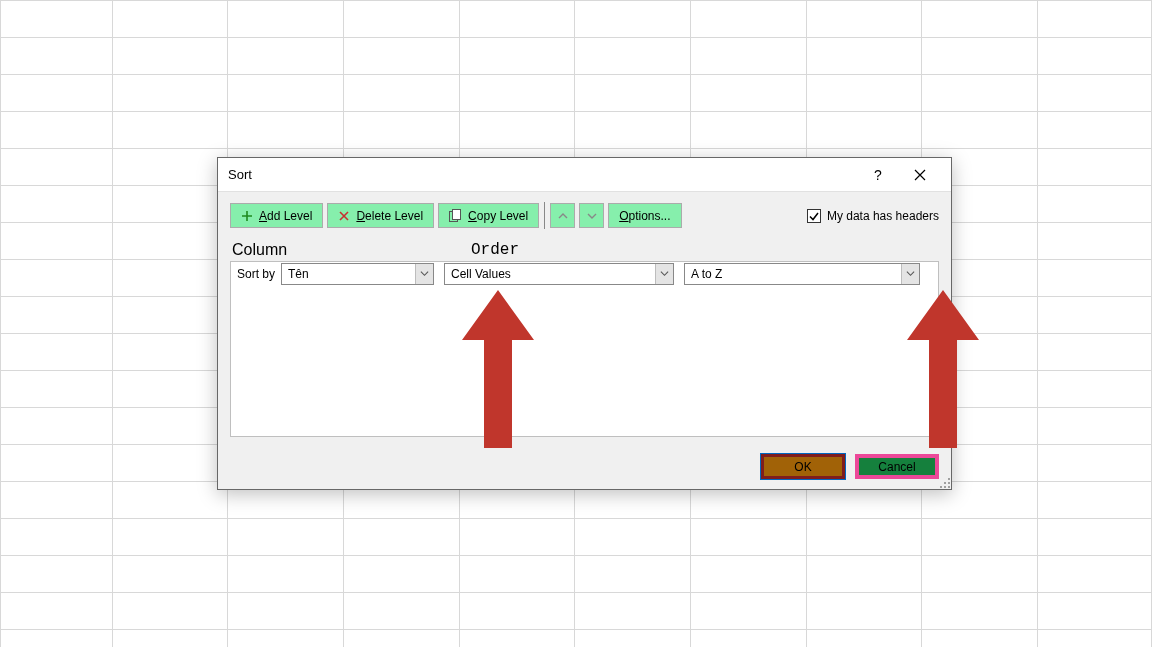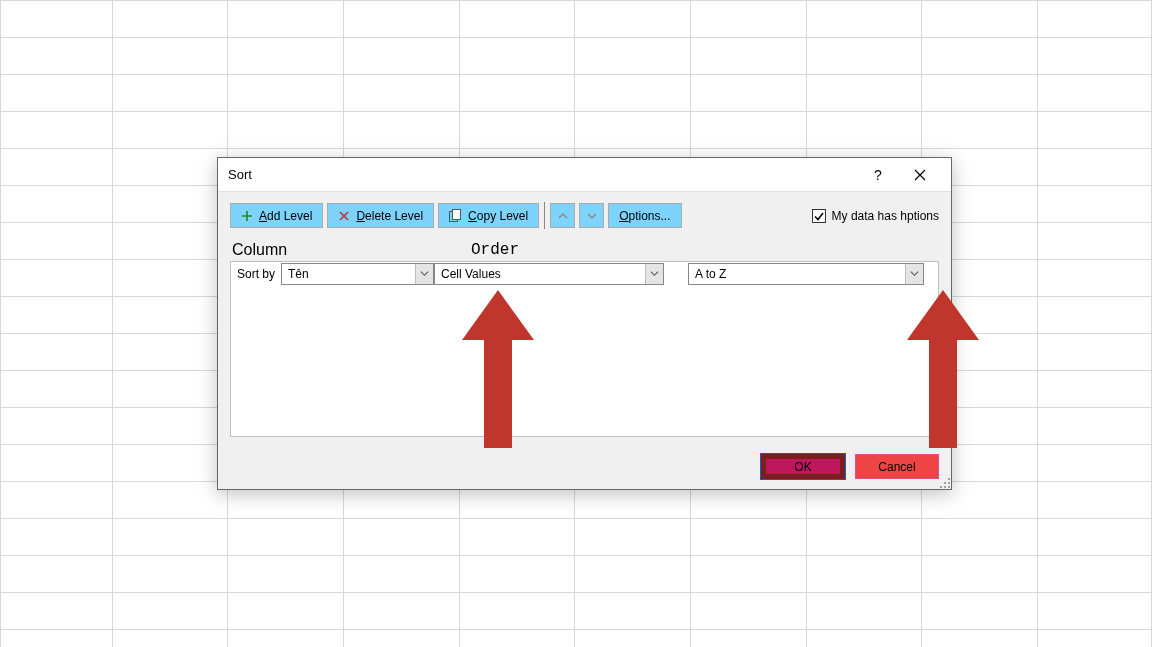--- a/index.html
+++ b/index.html
@@ -71,21 +71,21 @@
     padding: 10px 12px 4px 12px;
     border-bottom: 0;
   }
   .tbtn {
     display: inline-flex;
     align-items: center;
     gap: 6px;
     height: 25px;
     padding: 0 10px;
     border: 1px solid #ababab;
-    background: #7dd3fc;
+    background: #86efac;
     cursor: default;
     font-size: 12px;
     color: #000;
   }
   .tbtn.small { width: 25px; padding: 0; justify-content: center; }
   .tbtn .u { text-decoration: underline; }
   .tseparator {
     width: 1px; height: 27px;
     background: #888;
     margin: 0 1px;
@@ -142,41 +142,41 @@
     height: 22px;
     font-size: 12px;
   }
   .combo .val { flex: 1; padding: 0 6px; }
   .combo .dd {
     width: 18px; height: 100%;
     display: flex; align-items: center; justify-content: center;
     background: #e4e4e4;
     border-left: 1px solid #bdbdbd;
   }
-  .c-sortby { width: 153px; }
-  .c-sorton { width: 230px; margin-right: 24px;}
+  .c-sortby { width: 153px; margin-right: 10px;}
+  .c-sorton { width: 230px; margin-right: 10px;}
   .c-order  { width: 236px; }
 
   
   .footer {
     position: absolute;
     right: 12px; bottom: 10px;
     display: flex; gap: 10px;
   }
   .btn {
     width: 84px; height: 25px;
     display: inline-flex; align-items: center; justify-content: center;
-    border: 1px solid #ec4899;
-    background: #ef4444;
+    border: 4px solid #ec4899;
+    background: #15803d;
     font-size: 12px;
   }
   .btn.primary {
-    border: 5px solid #7f1d1d;
+    border: 3px solid #7f1d1d;
     outline: 1px solid #0067c0;
-    background: #be185d;
+    background: #a16207;
   }
 
   
   .grip {
     position: absolute;
     right: 0; bottom: 0;
     width: 12px; height: 12px;
   }
   .grip span {
     position: absolute;
@@ -275,21 +275,21 @@
     <div class="tbtn">
       <span><span class="u">O</span><span>ptions...</span></span>
     </div>
 
     <div class="tb-right">
       <span class="checkbox checked">
         <svg width="12" height="12" viewBox="0 0 12 12">
             <path d="M2 6.5 L5 9.5 L10 3" stroke="#000" stroke-width="1.5" fill="none"></path>
           </svg>
       </span>
-      <span><span>My data has </span><span class="u">h</span><span>ptions</span></span>
+      <span><span>My data has </span><span class="u">h</span><span>eaders</span></span>
     </div>
   </div>
 
   <div class="headers">
     <div class="col1">Column</div>
     <div class="col3">Order</div>
   </div>
 
   <div class="rules">
     <div class="rulerow">

